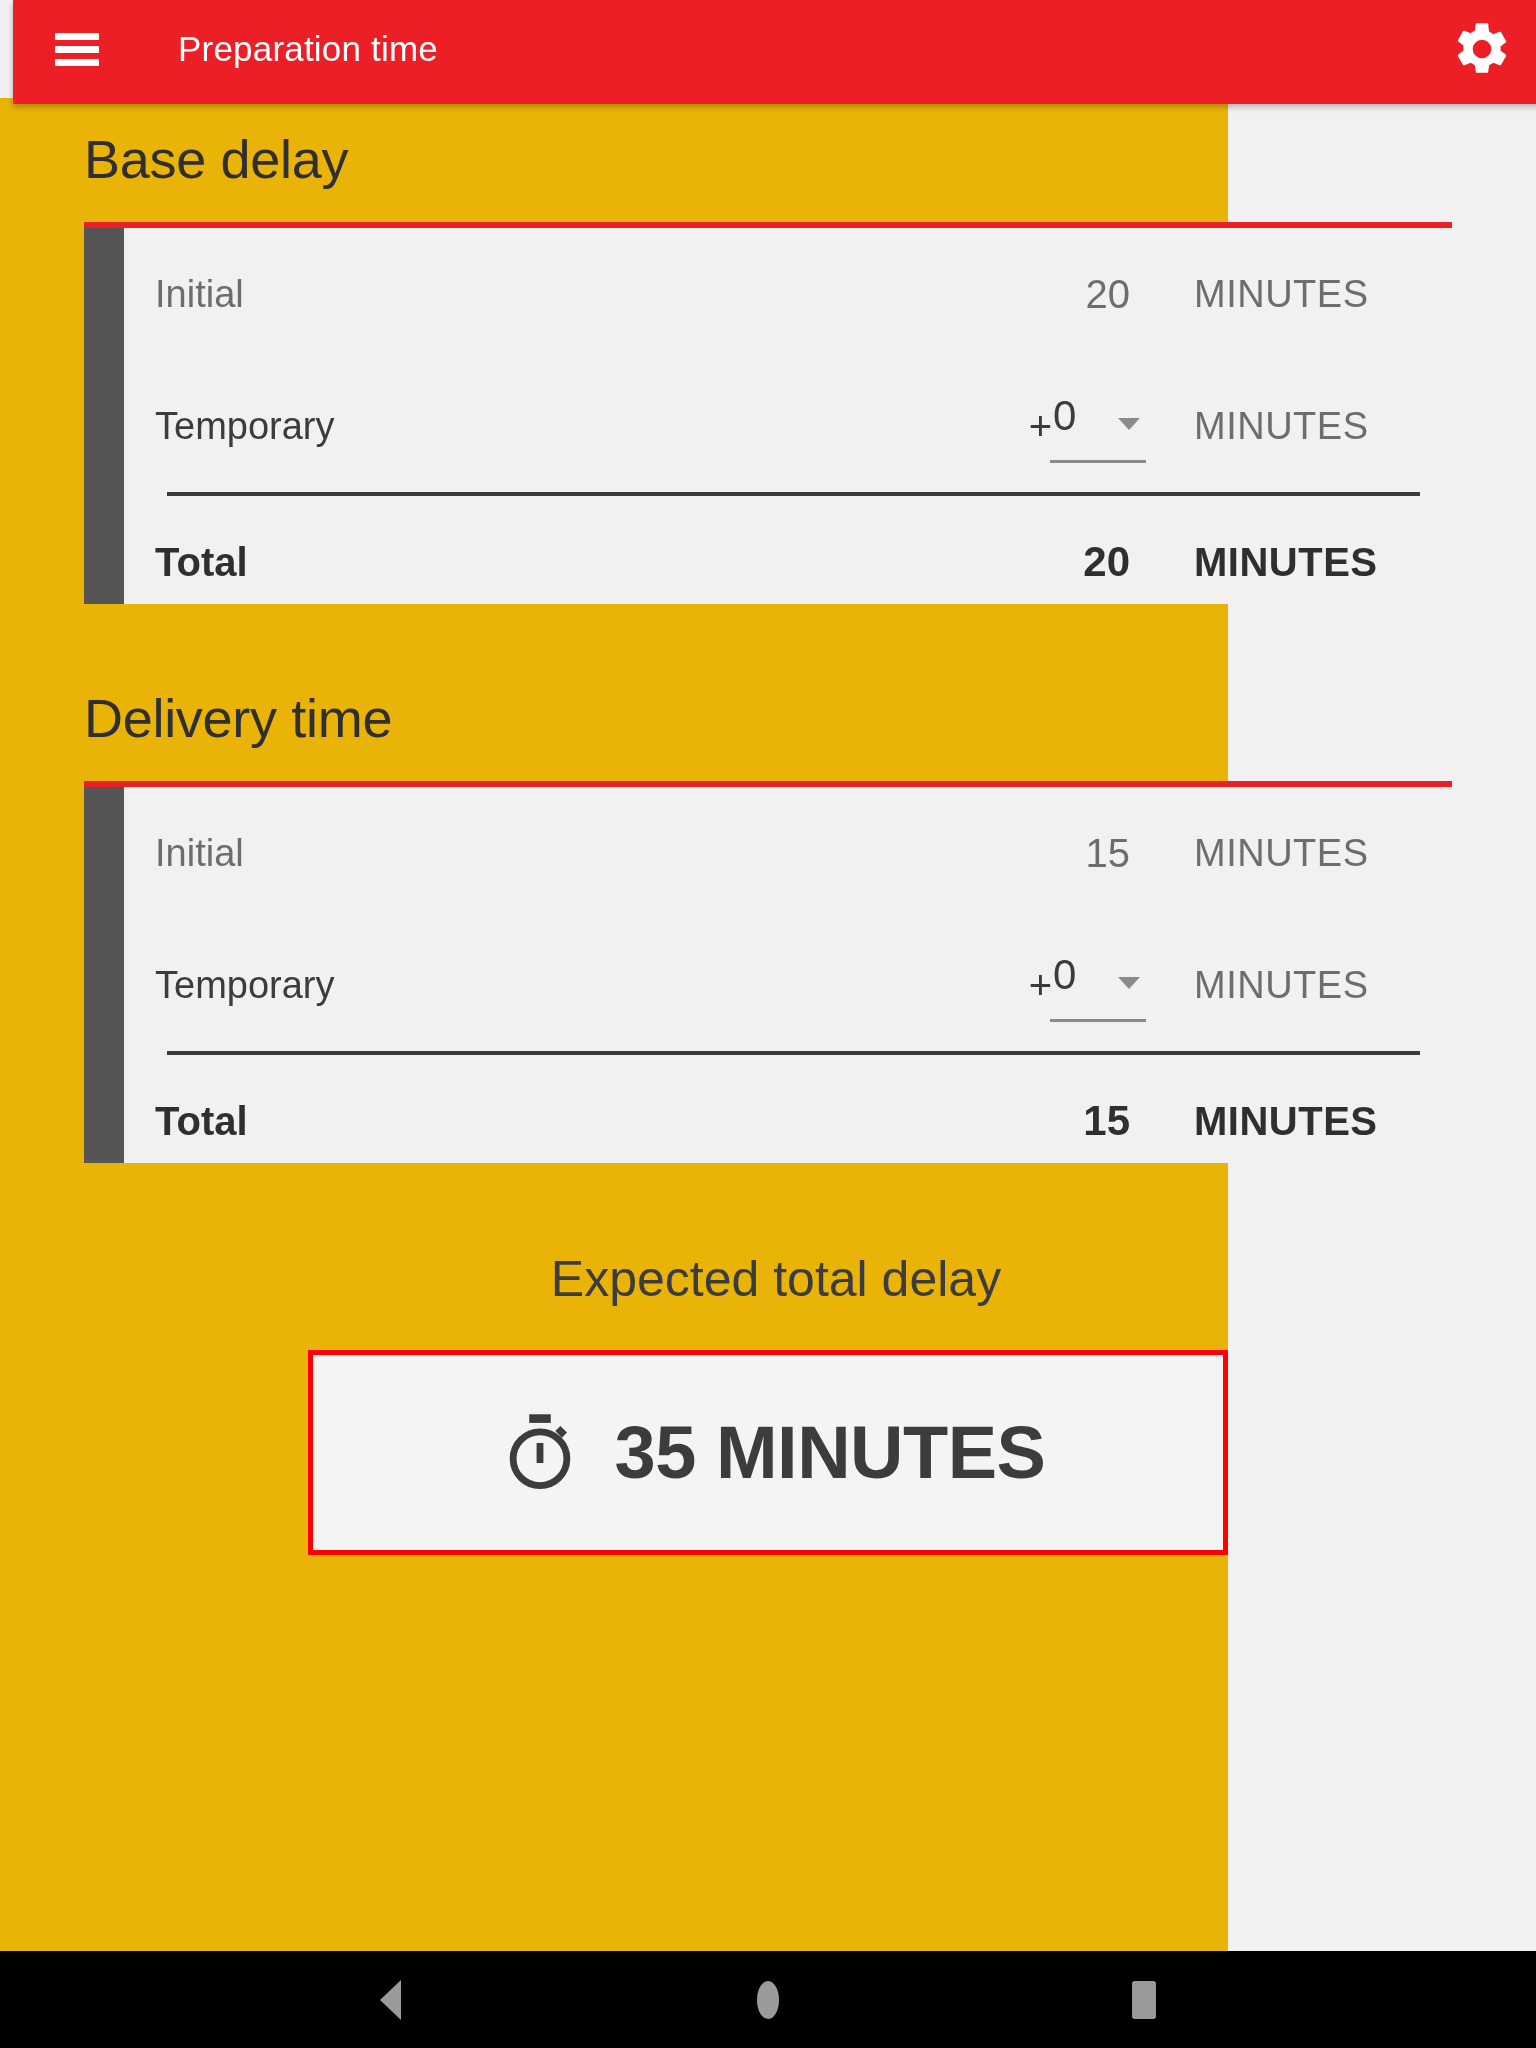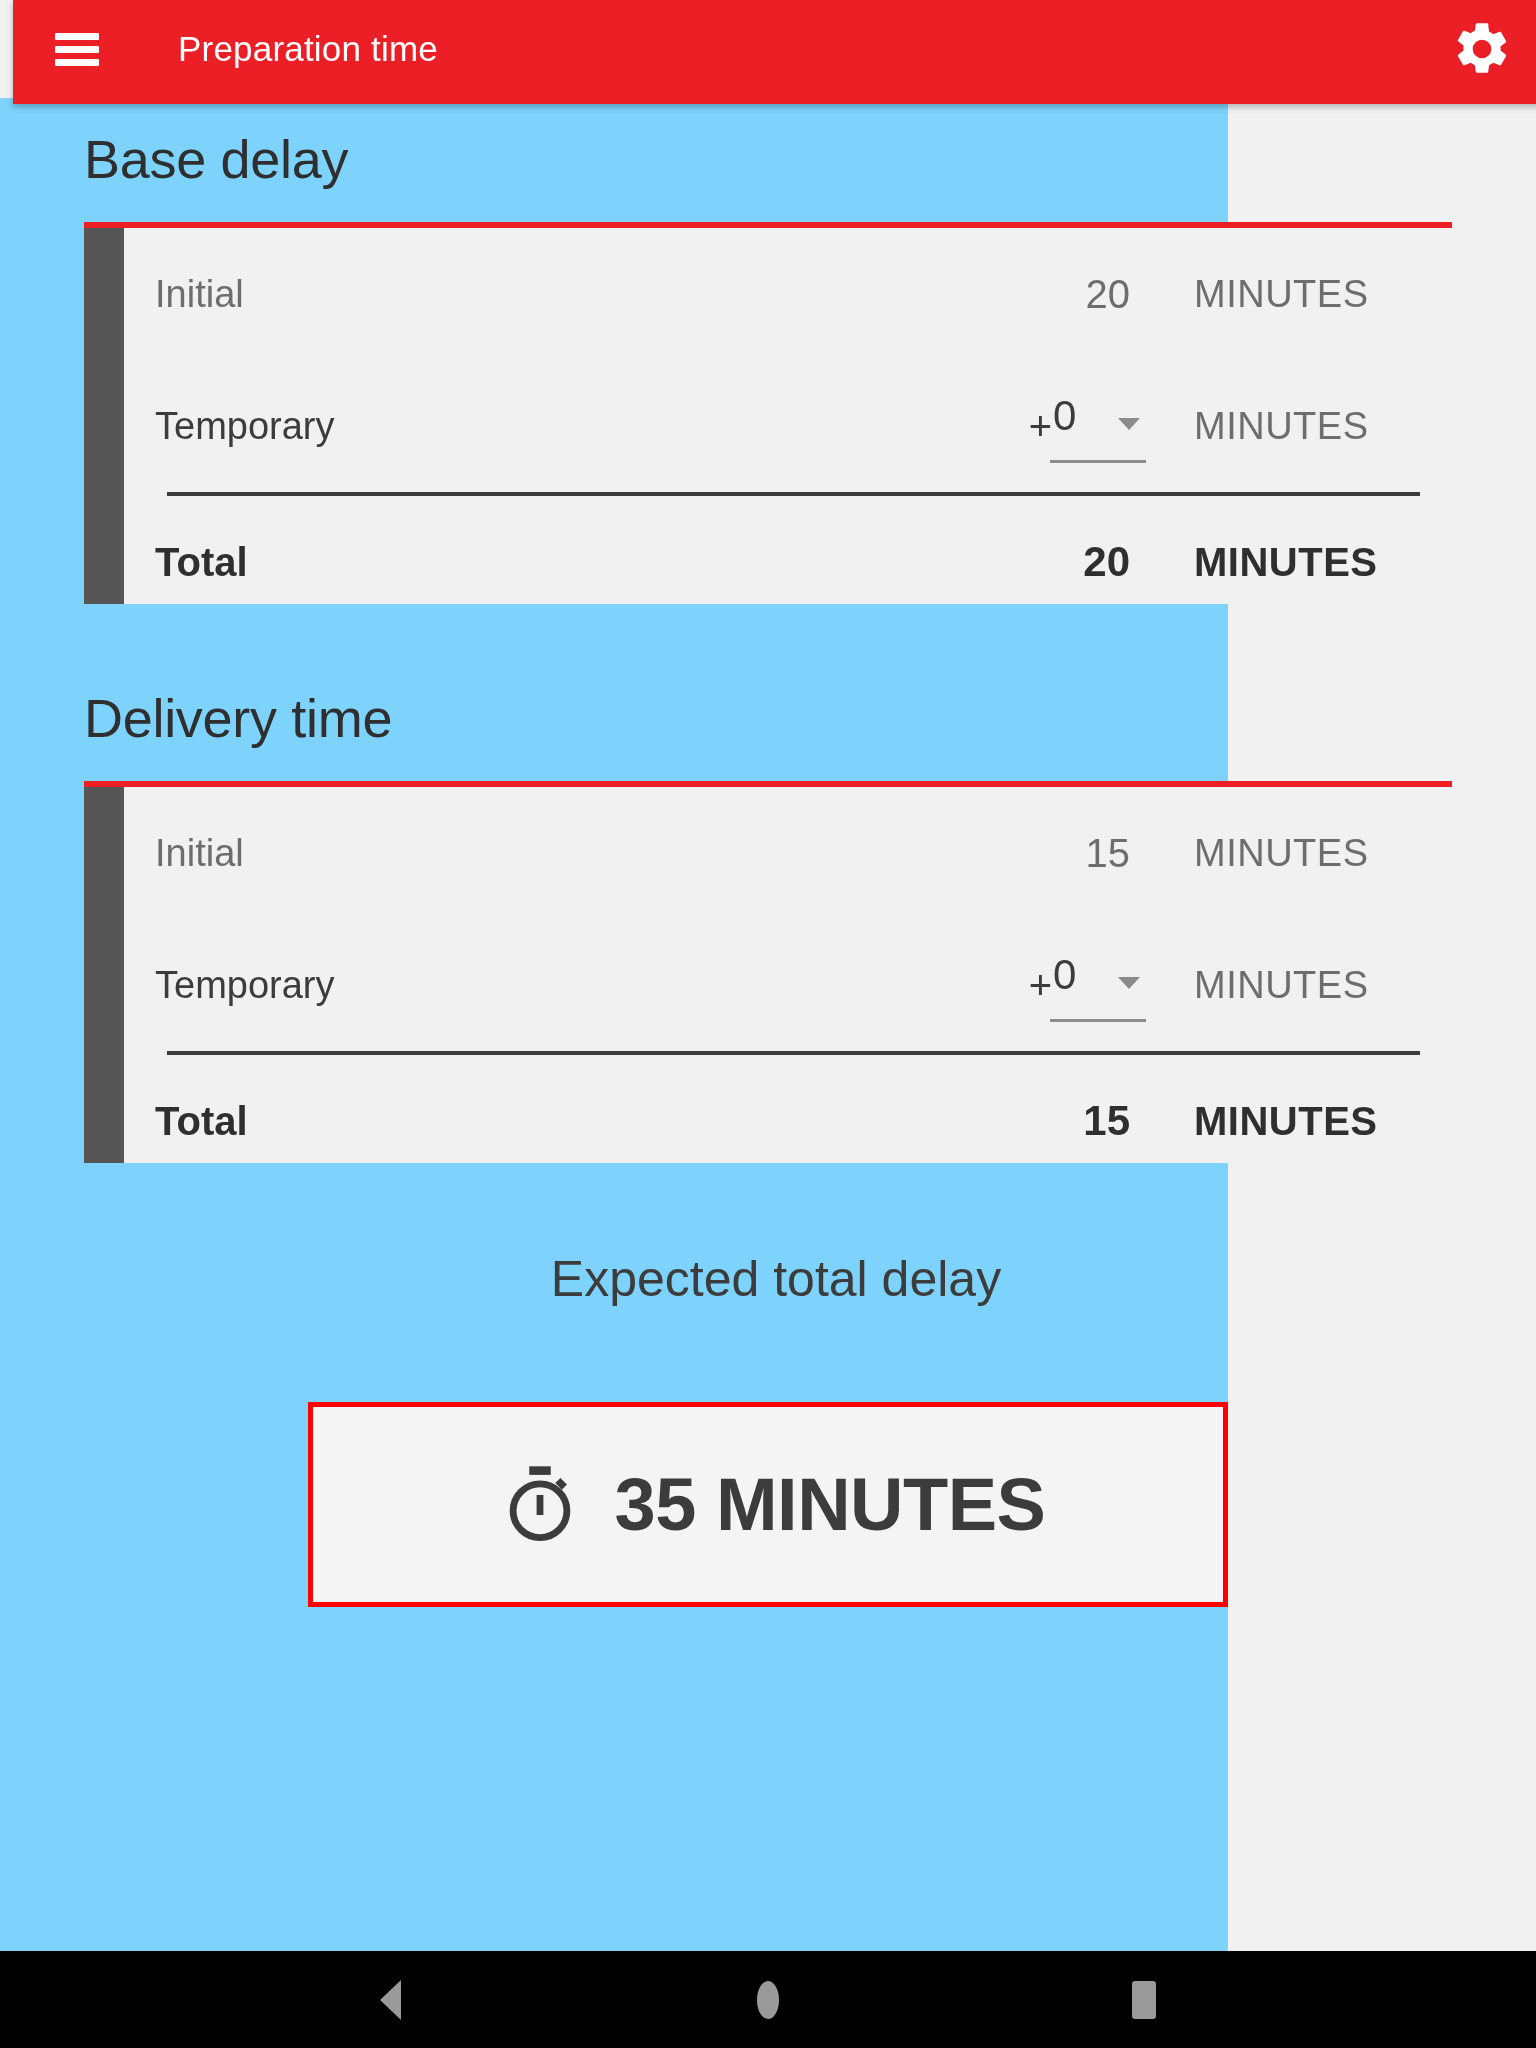--- a/index.html
+++ b/index.html
@@ -76,21 +76,21 @@
   }
   .gear-btn svg { display: block; width: 62px; height: 62px; }
 
   
   .content {
     position: absolute;
     left: 0;
     top: 98px;
     width: 1228px;
     height: 1853px;
-    background: #7dd3fc;
+    background: #eab308;
   }
 
   .section-title {
     margin: 0;
     padding: 0;
     position: absolute;
     left: 84px;
     color: #2f2f2f;
     font-size: 54px;
     font-weight: 400;
@@ -379,21 +379,21 @@
           <span class="lbl">Total</span>
           <span class="val">15</span>
           <span class="unit">MINUTES</span>
         </div>
 
       </div>
     </div>
 
     <div class="expected-title" style="top: 1152px;">Expected total delay</div>
 
-    <div class="total-box" style="top: 1304px; padding-left: 6px;">
+    <div class="total-box" style="top: 1252px; padding-left: 6px;">
       <span class="stopwatch">
         <svg viewBox="0 0 24 24" aria-hidden="true">
           <rect x="9" y="1.2" width="6" height="2.4" fill="#3c3c3c"></rect>
           <path d="M18.3 6.1l1.25-1.25-1.45-1.45-1.3 1.3A8.7 8.7 0 0 0 12 3.3a9.1 9.1 0 1 0 6.3 2.8z" fill="none" stroke="#3c3c3c" stroke-width="0"></path>
           <circle cx="12" cy="13.6" r="7.5" fill="none" stroke="#3c3c3c" stroke-width="1.9"></circle>
           <rect x="11.05" y="9.2" width="1.9" height="5.6" fill="#3c3c3c"></rect>
           <rect x="16.6" y="5.1" width="2.6" height="2.0" fill="#3c3c3c" transform="rotate(45 17.9 6.1)"></rect>
         </svg>
       </span>
       <span class="ttext">35 MINUTES</span>

